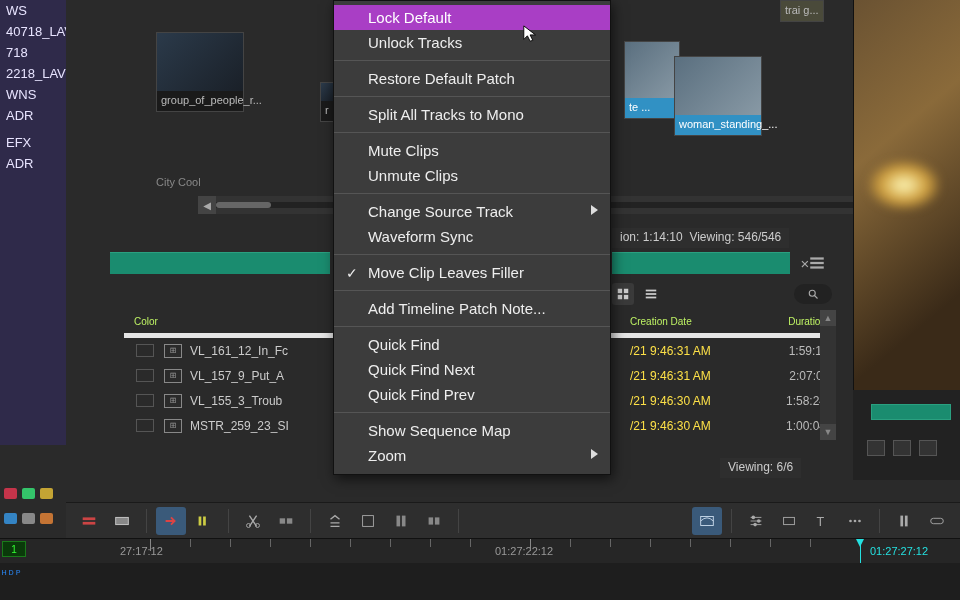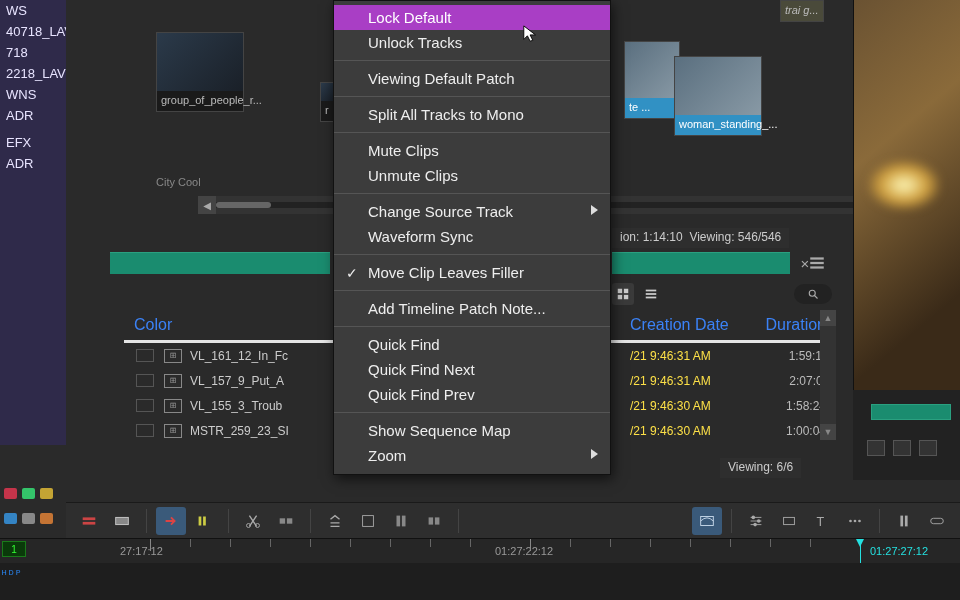--- a/index.html
+++ b/index.html
@@ -39,21 +39,21 @@
   }
   .thumb {
     position: absolute;
     border: 1px solid #444;
     background: #1a1a1a;
   }
   .thumb .img { width: 100%; height: 58px; background: linear-gradient(135deg,#2b3a4a,#1a2028); }
   .thumb .label { font-size: 11px; color: #bbb; padding: 3px 4px; line-height: 1.25; }
   .thumb.sel .label { background: #3191c4; color: #fff; }
   .thumb.sel .img { background: linear-gradient(135deg,#5a6f7f,#8899a5); }
-  .thumb.trai .label { background: #4a4a3a; font-style: italic; }
+  .thumb.trai .label { background: #4a4a3a; }
 
   .hscroll {
     position: absolute;
     left: 132px; bottom: 4px;
     width: 680px; height: 18px;
     background: #333;
     display: flex; align-items: center;
   }
   .hscroll .arrow {
     width: 18px; height: 18px;
@@ -107,23 +107,23 @@
   }
 
   
   .cliplist {
     position: absolute;
     left: 124px; top: 310px;
     width: 710px;
   }
   .cliplist-header {
     display: flex;
-    font-size: 16px;
-    color: #3b82f6;
-    border-bottom: 3px solid #e5e5e5;
+    font-size: 10px;
+    color: #bef264;
+    border-bottom: 5px solid #e5e5e5;
     padding: 6px 0 6px 0;
   }
   .cliplist-header .col-color { width: 56px; padding-left: 10px; }
   .cliplist-header .col-name { flex: 1; }
   .cliplist-header .col-date { width: 132px; }
   .cliplist-header .col-dur { width: 72px; text-align: right; padding-right: 8px; }
   .cliprow {
     display: flex;
     align-items: center;
     height: 25px;
@@ -641,21 +641,21 @@
   <div class="track"></div>
   <div class="leftlabel">
     <span>ᴴ ᴰ ᴾ</span>
   </div>
 </div>
 
 <div class="ctxmenu" id="ctxmenu">
     <div class="mi hl">Lock Default</div>
     <div class="mi">Unlock Tracks</div>
     <div class="msep"></div>
-    <div class="mi">Viewing Default Patch</div>
+    <div class="mi">Restore Default Patch</div>
     <div class="msep"></div>
     <div class="mi">Split All Tracks to Mono</div>
     <div class="msep"></div>
     <div class="mi">Mute Clips</div>
     <div class="mi">Unmute Clips</div>
     <div class="msep"></div>
     <div class="mi">Change Source Track<span class="sub"></span></div>
     <div class="mi">Waveform Sync</div>
     <div class="msep"></div>
     <div class="mi">Move Clip Leaves Filler<span class="check">✓</span></div>

